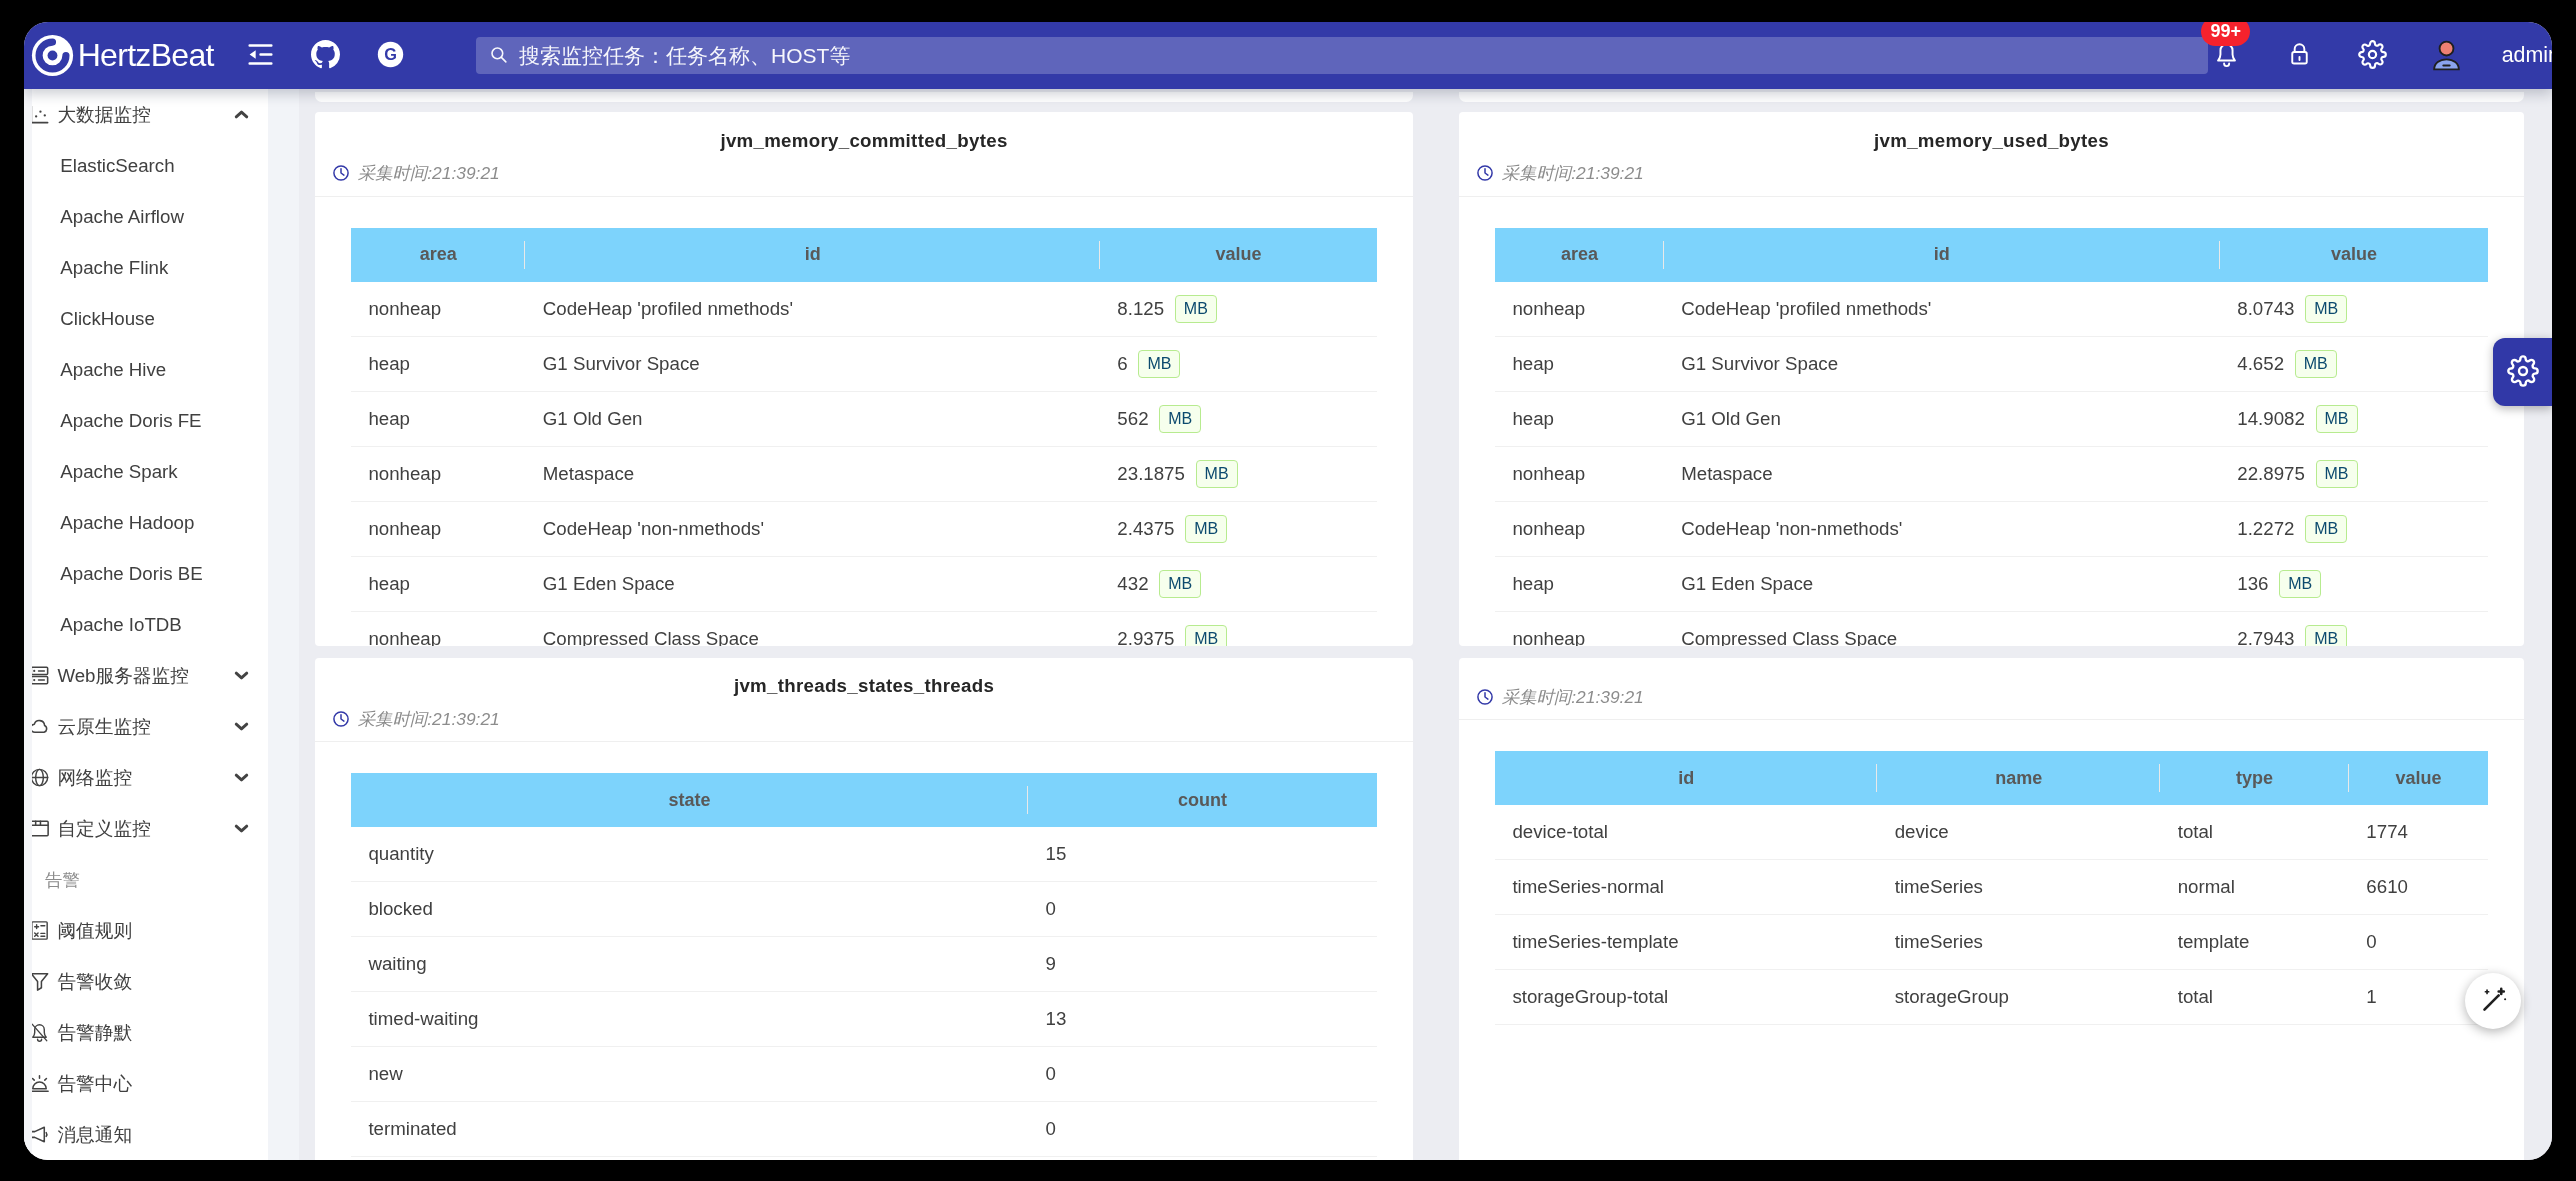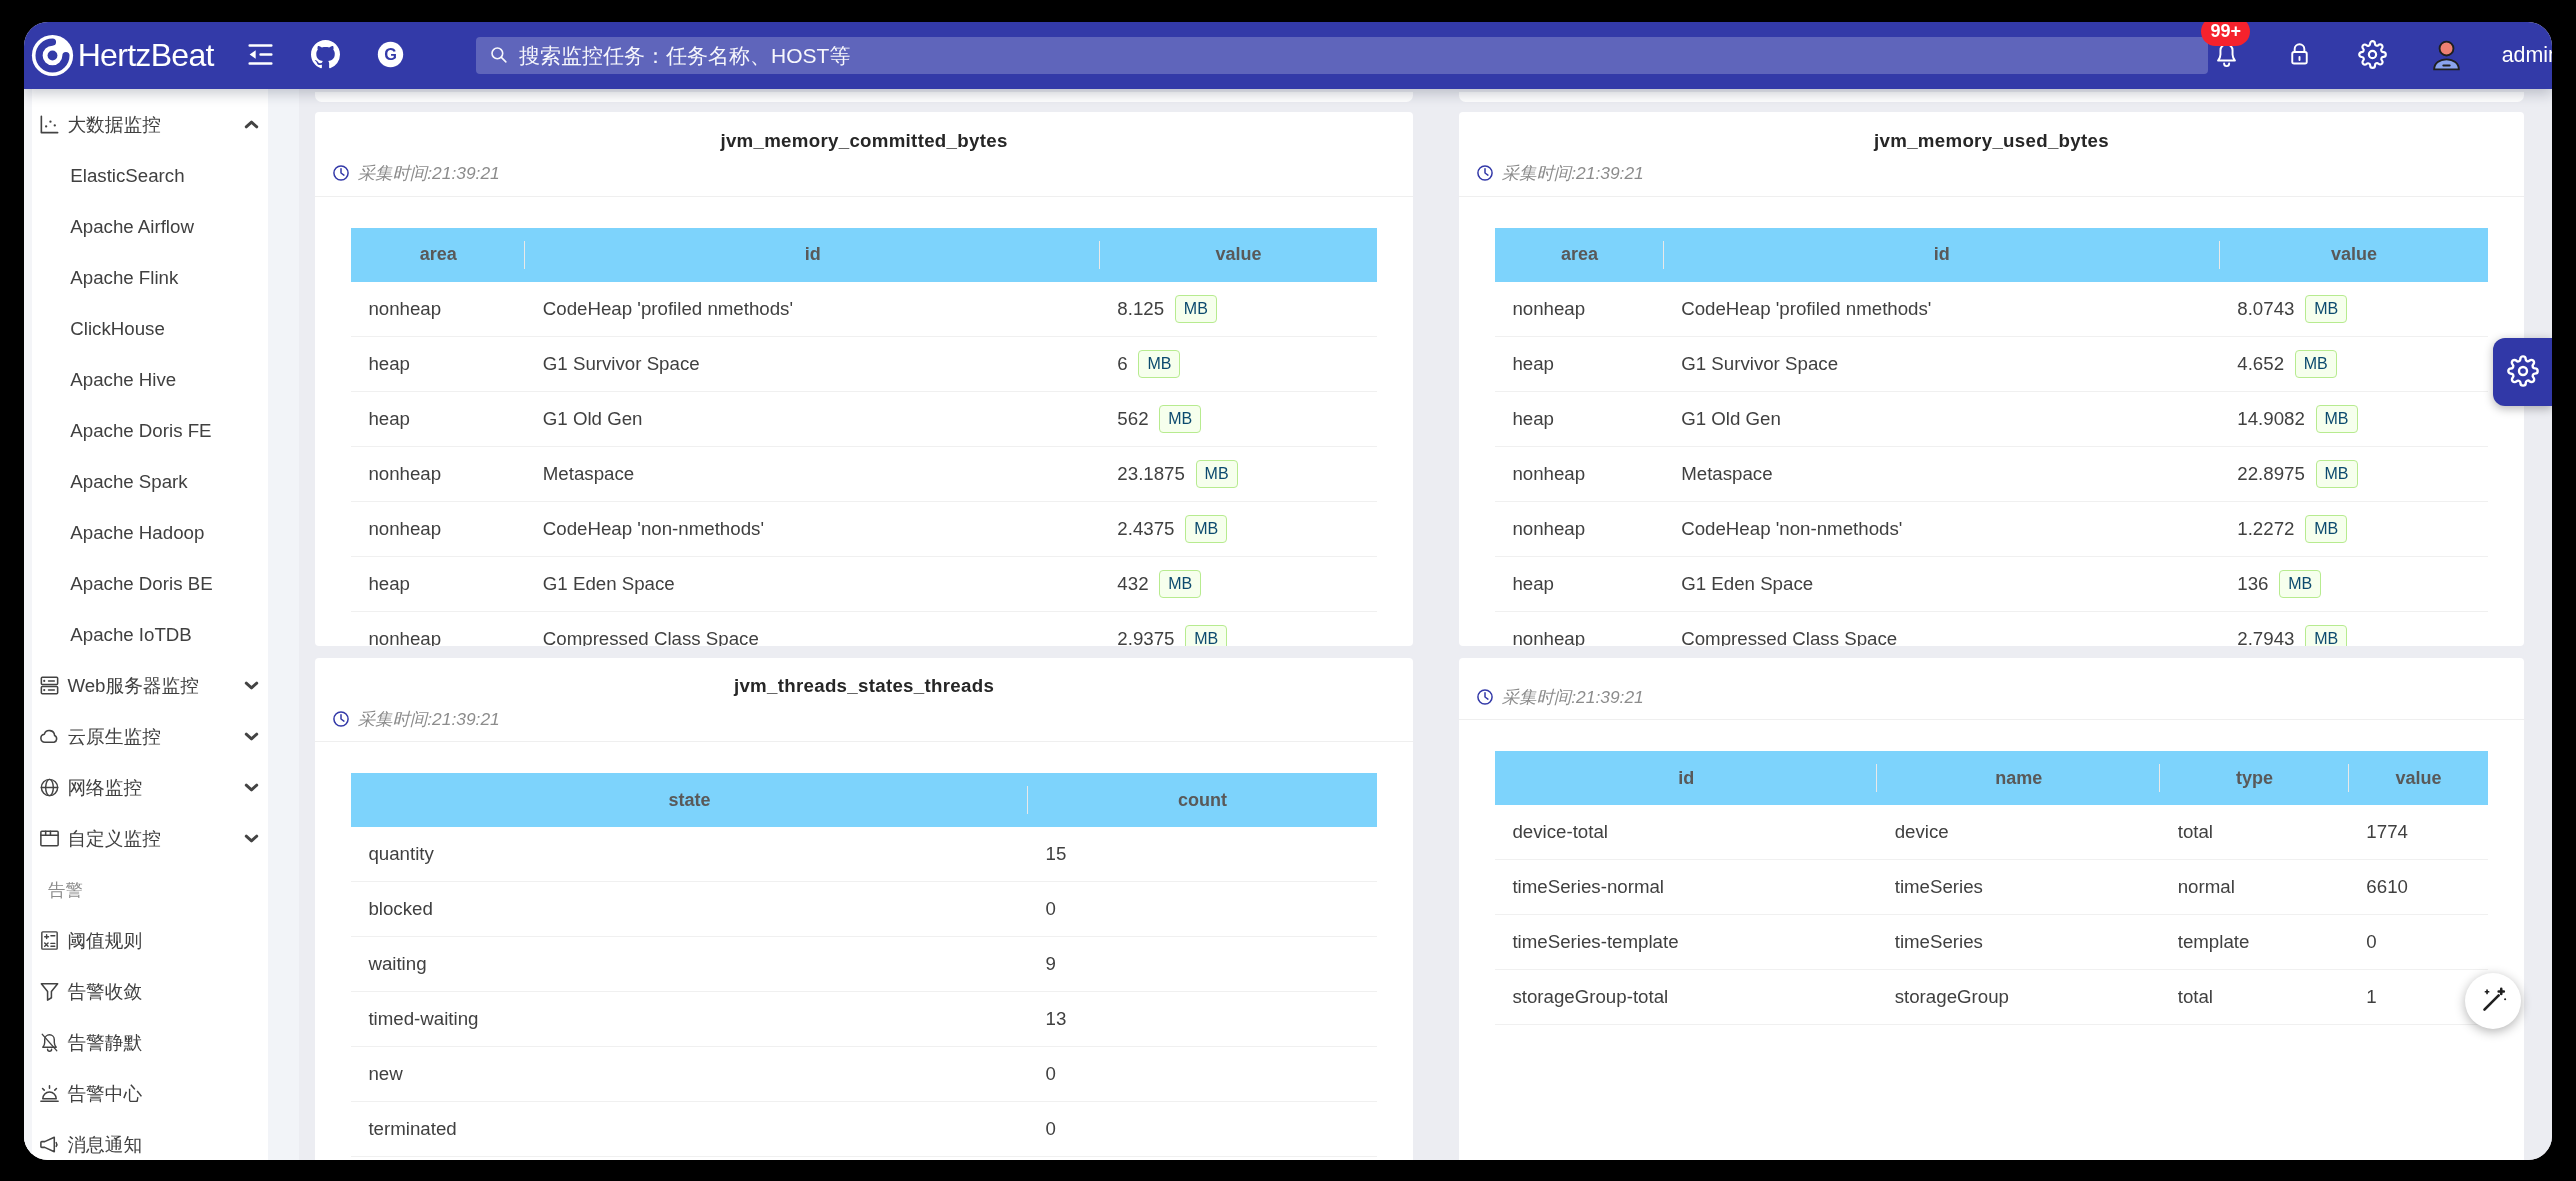--- a/index.html
+++ b/index.html
@@ -32,32 +32,32 @@
   .nav-right .nav-ic{margin-left:0;}
   .avatar{width:39px;height:39px;display:flex;align-items:center;justify-content:center;}
   .avatar svg{width:37px;height:37px;}
   .username{font-size:21.4px;font-weight:500;}
 
   
   .main{flex:1;display:flex;min-height:0;position:relative;}
   .sidebar{width:275px;flex:none;background:#fff;position:relative;overflow:hidden;}
   .sidebar::before{content:"";position:absolute;left:0;top:0;width:8px;height:100%;background:#f4f5f8;}
   .sidebar::after{content:"";position:absolute;right:0;top:0;width:31px;height:100%;background:#f2f4f8;}
-  .menu{list-style:none;margin:10px;padding:0 0 0 0;width:245px;}
+  .menu{list-style:none;margin:0;padding:0 0 0 0;width:245px;}
   .menu-item{height:51px;display:flex;align-items:center;padding:0 9.4px 0 2.7px;
              font-size:18.7px;color:#404040;cursor:pointer;}
   .menu-item .icn{width:25.4px;height:25.4px;flex:none;display:flex;align-items:center;
                   justify-content:center;color:#434343;}
   .menu-item .icn svg{width:23px;height:23px;}
   .mi-label{margin-left:5.3px;white-space:nowrap;}
   .menu-item.sub{padding-left:31px;}
   .chev{margin-left:auto;margin-right:5.3px;color:#595959;width:17.4px;height:17.4px;
         display:flex;align-items:center;justify-content:center;}
   .chev svg{width:16px;height:16px;}
-  .menu-section{height:51px;display:flex;align-items:center;padding-left:14px;
+  .menu-section{height:51px;display:flex;align-items:center;padding-left:21px;
                 color:#8c8c8c;font-size:17.4px;}
 
   .content{flex:1;position:relative;padding:2.7px 27px 0 16px;overflow:hidden;background:#ecedf2;}
   .strips{display:grid;grid-template-columns:1098px 1065px;column-gap:46px;height:10.7px;margin-bottom:10px;}
   .strip{background:#fff;border-radius:0 0 6.7px 6.7px;}
   .grid{display:grid;grid-template-columns:1098px 1065px;grid-template-rows:534px 521px;
         column-gap:46px;row-gap:11.4px;}
 
   
   .card{background:#fff;border-radius:4px;display:flex;flex-direction:column;overflow:hidden;}

